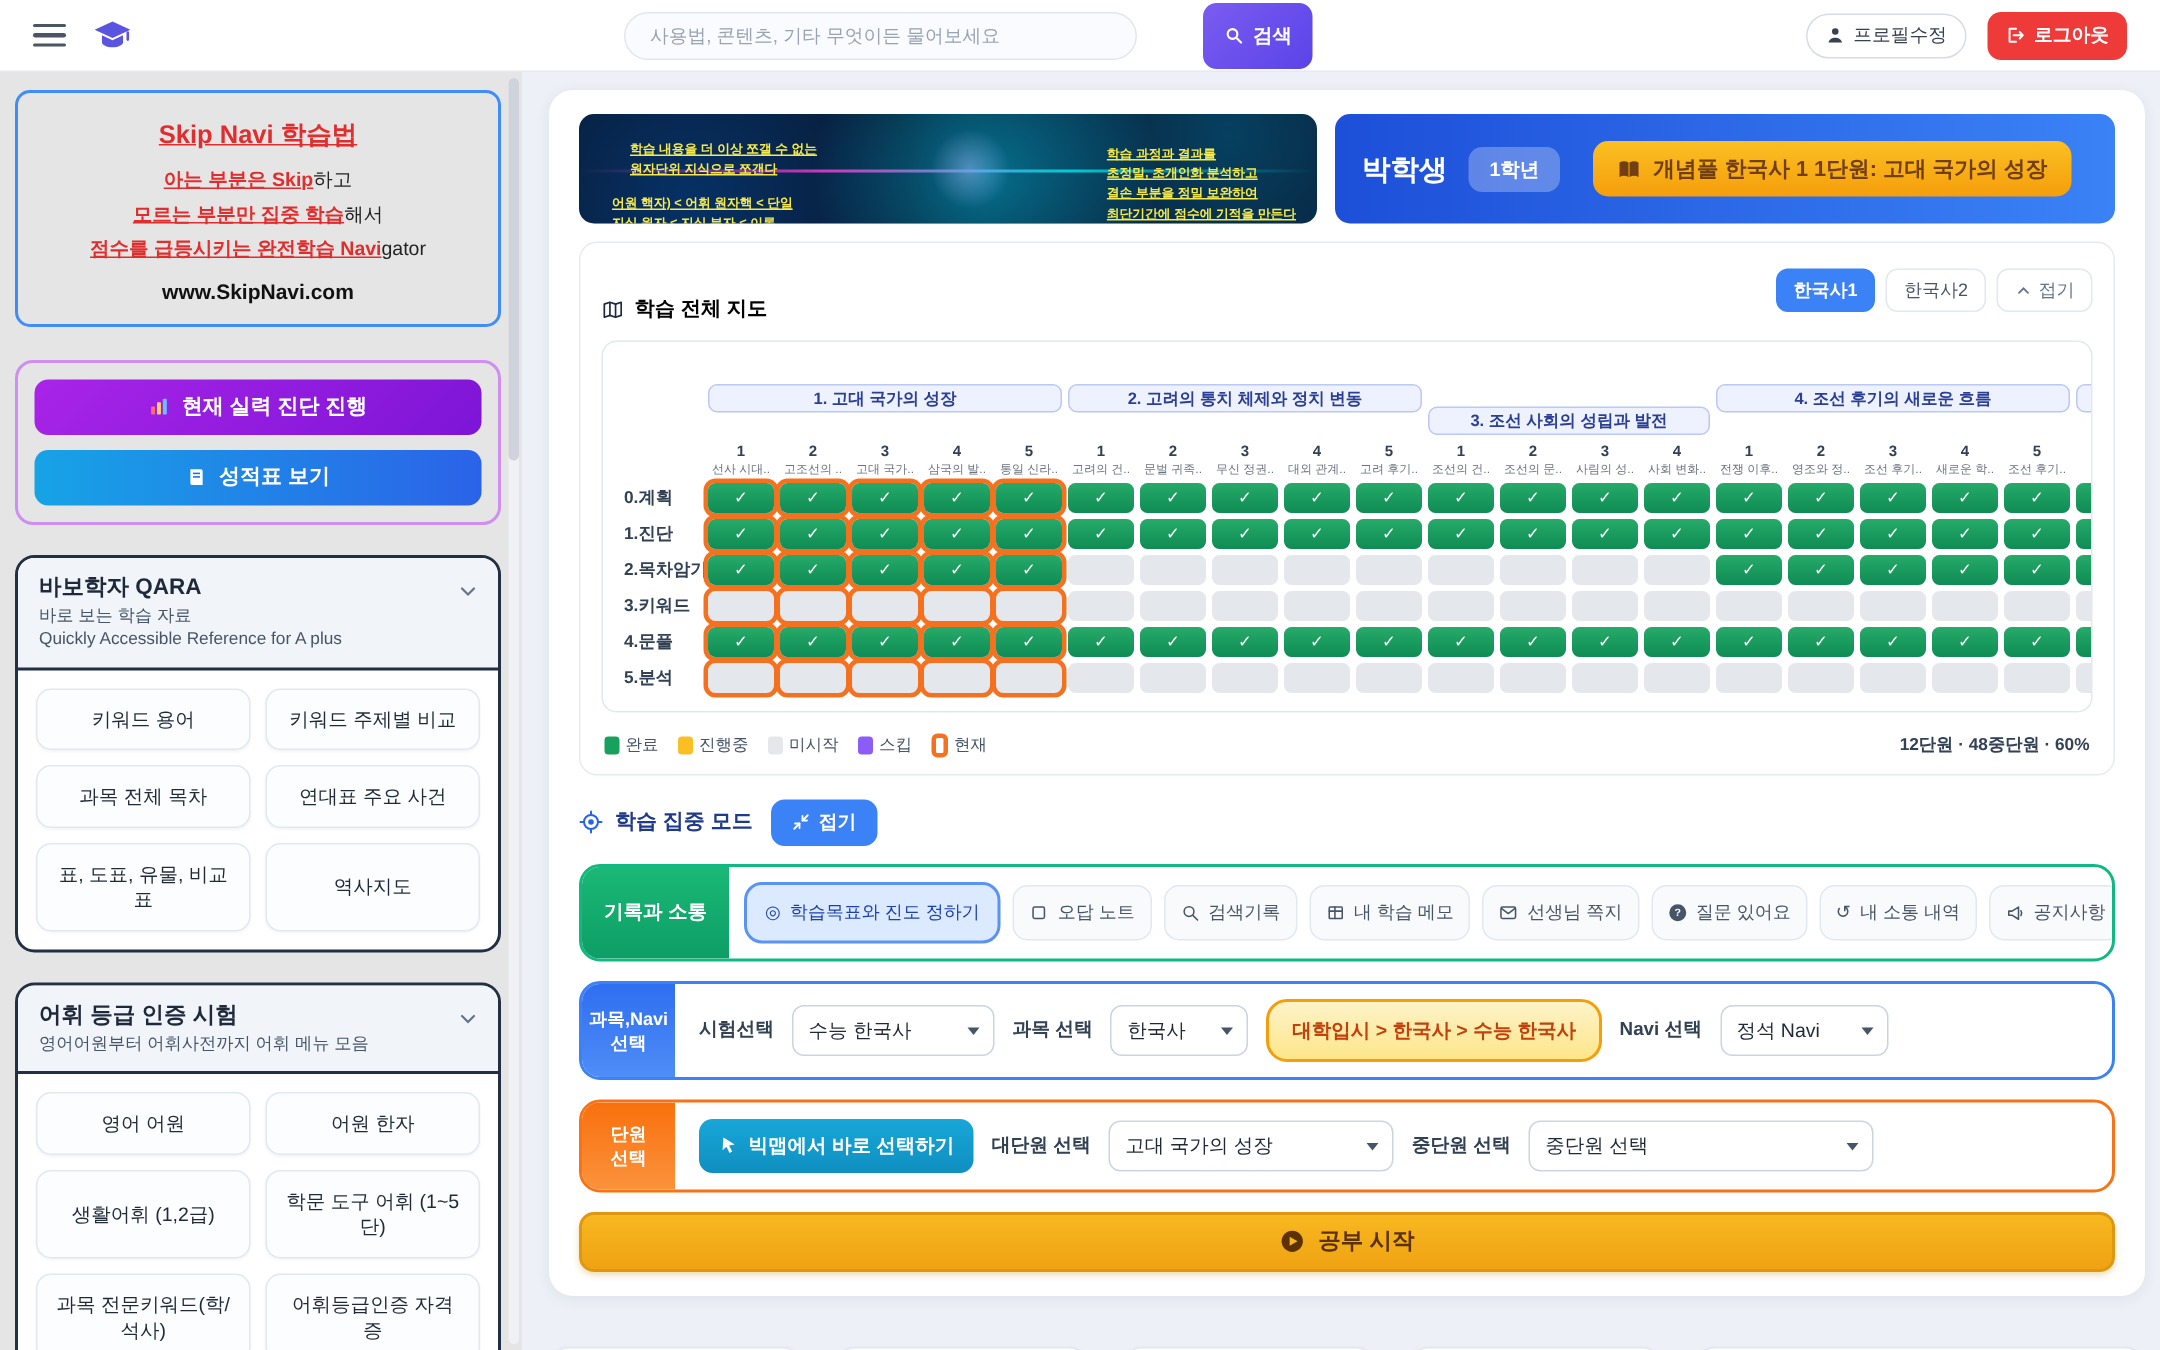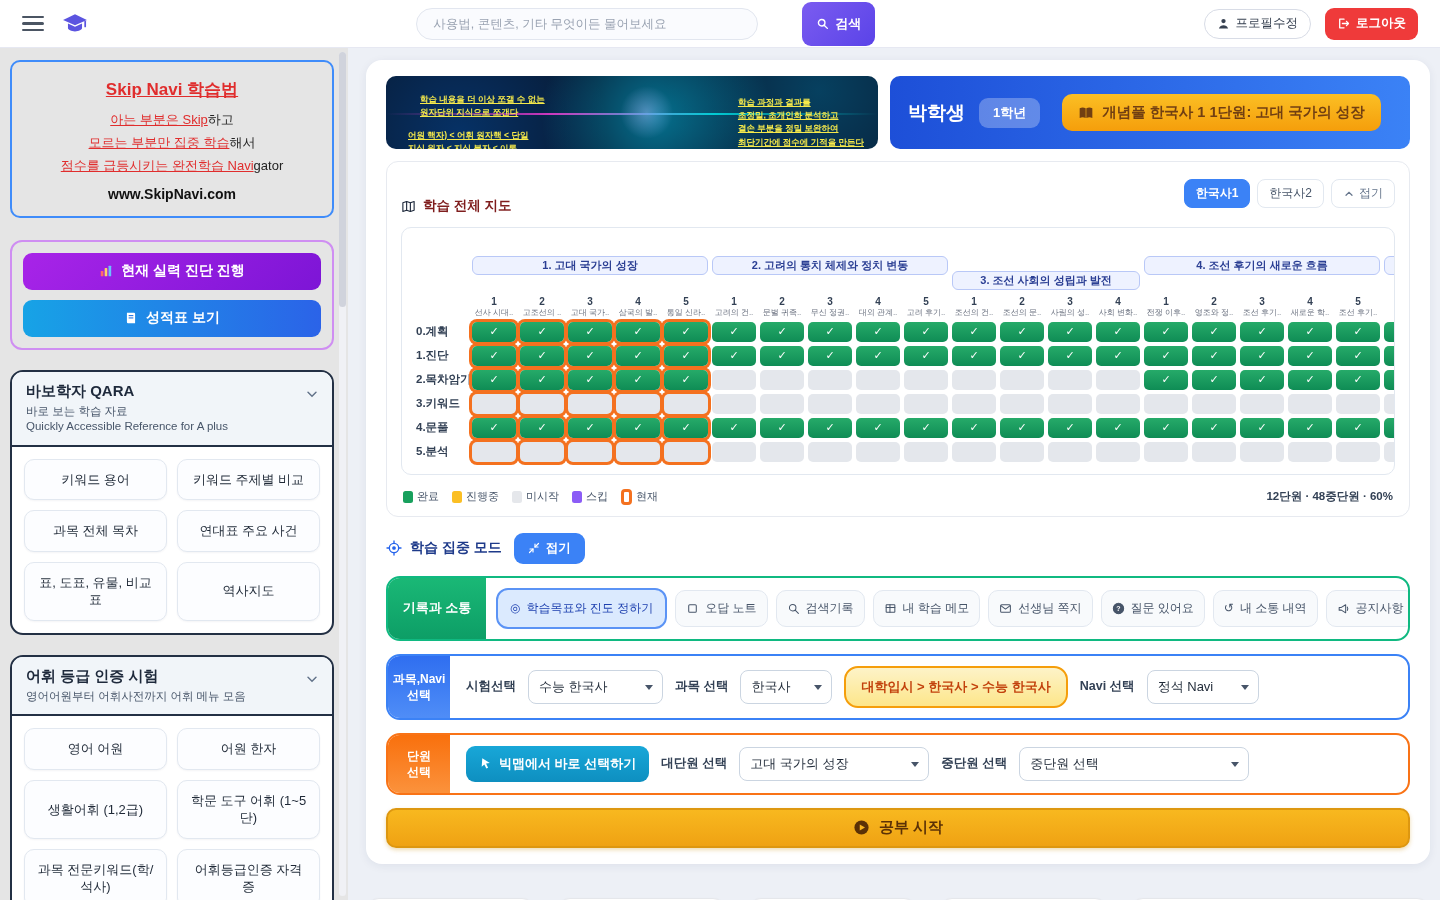--- a/index.html
+++ b/index.html
@@ -28,21 +28,21 @@
   .layout{display:flex;height:852px;}
   .sidebar{width:348px;padding:12px 14px 0 10px;position:relative;background:#e5e5e5;overflow:hidden;}
   .sb-scroll{position:absolute;right:2px;top:4px;bottom:4px;width:7px;background:#f0f1f5;border-radius:4px;}
   .sb-thumb{position:absolute;top:0;width:7px;height:255px;background:#d0d3dc;border-radius:4px;}
   .main{flex:1;background:#edf0f6;padding:12px 10px 0 18px;overflow:hidden;}
   .panel{background:#fff;border-radius:16px;box-shadow:0 2px 10px rgba(30,40,80,.07);padding:16px 20px 16px 20px;}
   
   .promo{border:2px solid #3f8cfa;border-radius:10px;padding:12px 10px 14px;text-align:center;}
   .promo h2{margin:4px 0 10px;font-size:17px;color:#e02d2d;text-decoration:underline;}
   .promo p{margin:4px 0;font-size:13px;color:#222;line-height:1.45;}
-  .promo .red{color:#e02d2d;text-decoration:underline;}
+  .promo .red{color:#e02d2d;text-decoration:underline;font-weight:bold;}
   .promo .site{margin-top:10px;font-weight:bold;font-size:14px;color:#111;}
   .action-box{margin-top:22px;border:2px solid #cf8ef2;border-radius:12px;padding:11px;display:flex;flex-direction:column;gap:10px;}
   .act-btn{height:37px;border:none;border-radius:9px;color:#fff;font-size:14px;font-weight:bold;
     display:flex;align-items:center;justify-content:center;gap:8px;cursor:pointer;}
   .act-purple{background:linear-gradient(135deg,#a824e8,#7d15d6);}
   .act-blue{background:linear-gradient(90deg,#17a3e6,#2b63e8);}
   .dark-box{margin-top:20px;border:2px solid #233044;border-radius:13px;overflow:hidden;background:#fff;}
   .dark-head{background:#f1f5f9;border-bottom:2px solid #233044;padding:10px 14px;position:relative;}
   .dark-head h3{margin:0;font-size:15px;color:#1e293b;}
   .dark-head .sub{font-size:11.5px;color:#475569;margin-top:3px;line-height:1.35;}
@@ -68,21 +68,21 @@
   .stud-head{flex:1;border-radius:10px;background:linear-gradient(90deg,#1d4fd8,#3b82f6);
     display:flex;align-items:center;padding:0 18px;gap:14px;}
   .stud-name{color:#fff;font-size:19px;font-weight:bold;}
   .grade-badge{background:rgba(255,255,255,.28);color:#fff;font-size:13px;font-weight:bold;
     padding:6px 14px;border-radius:9px;}
   .course-badge{margin-left:8px;background:linear-gradient(180deg,#fbbf24,#f59e0b);color:#713f12;
     font-size:14.5px;font-weight:bold;padding:9px 16px;border-radius:10px;display:flex;align-items:center;gap:8px;}
   
   .map-panel{margin-top:12px;border:1px solid #e7eaf0;border-radius:12px;background:#fff;}
   .map-head{display:flex;align-items:center;padding:10px 14px;}
-  .map-title{display:flex;align-items:center;gap:7px;font-size:13.5px;font-weight:bold;color:#7f1d1d;margin-top:25px;}
+  .map-title{display:flex;align-items:center;gap:7px;font-size:13.5px;font-weight:bold;color:#000000;margin-top:25px;}
   .map-tabs{margin-left:auto;display:flex;gap:7px;align-items:center;}
   .tab{font-size:12px;padding:5px 11px;border-radius:8px;border:1px solid #e2e8f0;background:#fff;color:#475569;cursor:pointer;text-align:right;}
   .tab.active{background:#3b82f6;border-color:#3b82f6;color:#fff;font-weight:bold;}
   .tab.collapse{display:flex;align-items:center;gap:4px;color:#64748b;}
   .grid-box{margin:2px 14px 0;border:1px solid #e2e8f0;border-radius:10px;padding:12px 14px;overflow:hidden;}
   .map-grid{display:grid;grid-template-columns:52px repeat(20,44px);gap:4px;width:max-content;align-items:center;}
   .unit-pill{height:19px;background:#eef2ff;border:1px solid #b9c8f7;border-radius:6px;color:#2b3f94;
     font-size:11px;font-weight:bold;display:flex;align-items:center;justify-content:center;white-space:nowrap;overflow:hidden;cursor:pointer;}
   .colhead{text-align:center;line-height:1.15;overflow:hidden;padding:2px 0 1px;}
   .colhead b{display:block;font-size:10px;color:#334155;}

